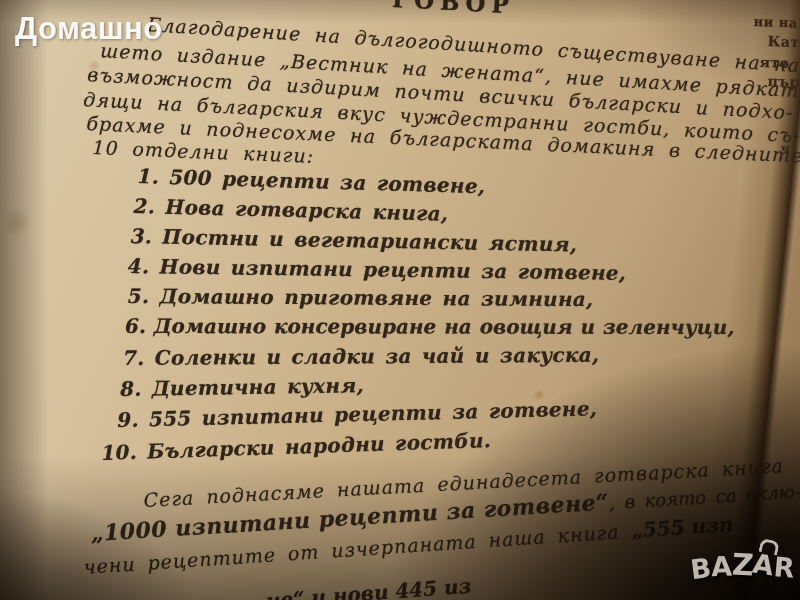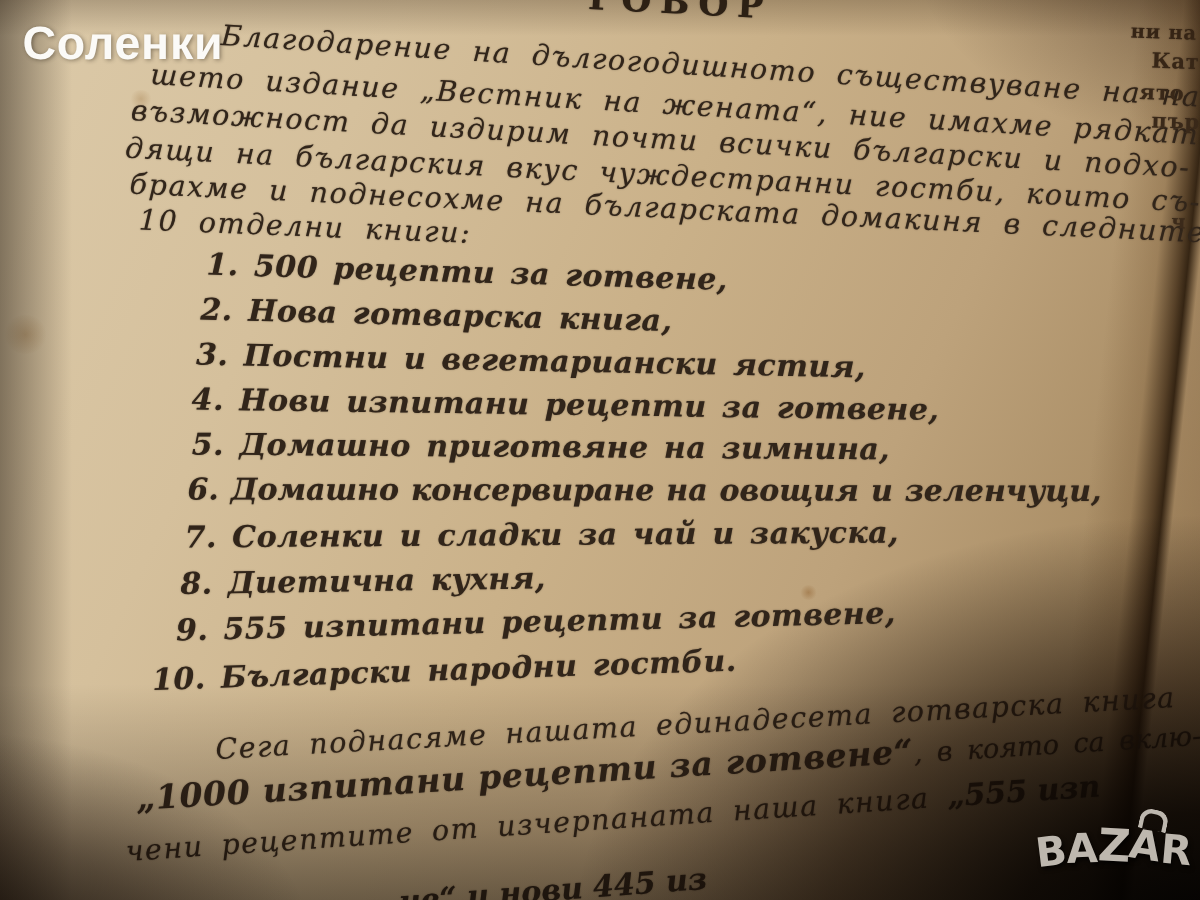--- a/index.html
+++ b/index.html
@@ -122,19 +122,19 @@
   <div class="ln boldtail" style="left:265px;top:589px;transform:rotate(-4.3deg);">не“ и нови 445 из</div>
 
   <div class="ln frag" style="left:754px;top:14px;transform:rotate(2deg);font-size:13px;">ни на</div>
   <div class="ln frag" style="left:768px;top:33px;transform:rotate(2deg);">Като</div>
   <div class="ln frag" style="left:760px;top:54px;transform:rotate(2deg);">ято</div>
   <div class="ln frag" style="left:768px;top:73px;transform:rotate(2deg);">пър</div>
   <div class="ln frag" style="left:781px;top:141px;transform:rotate(2deg);font-size:13px;">ч</div>
 
   <div class="vignette"></div>
 
-  <div class="seller">Соленки</div>
+  <div class="seller">Домашно</div>
 
   <div class="bazar">
     <span class="bz-b">B</span><span class="bz-a1">A</span><span class="bz-z">Z</span><span class="bz-a2"><span>A</span><span class="handle"></span></span><span class="bz-r">R</span>
   </div>
 
 </div>
 
 </body></html>

